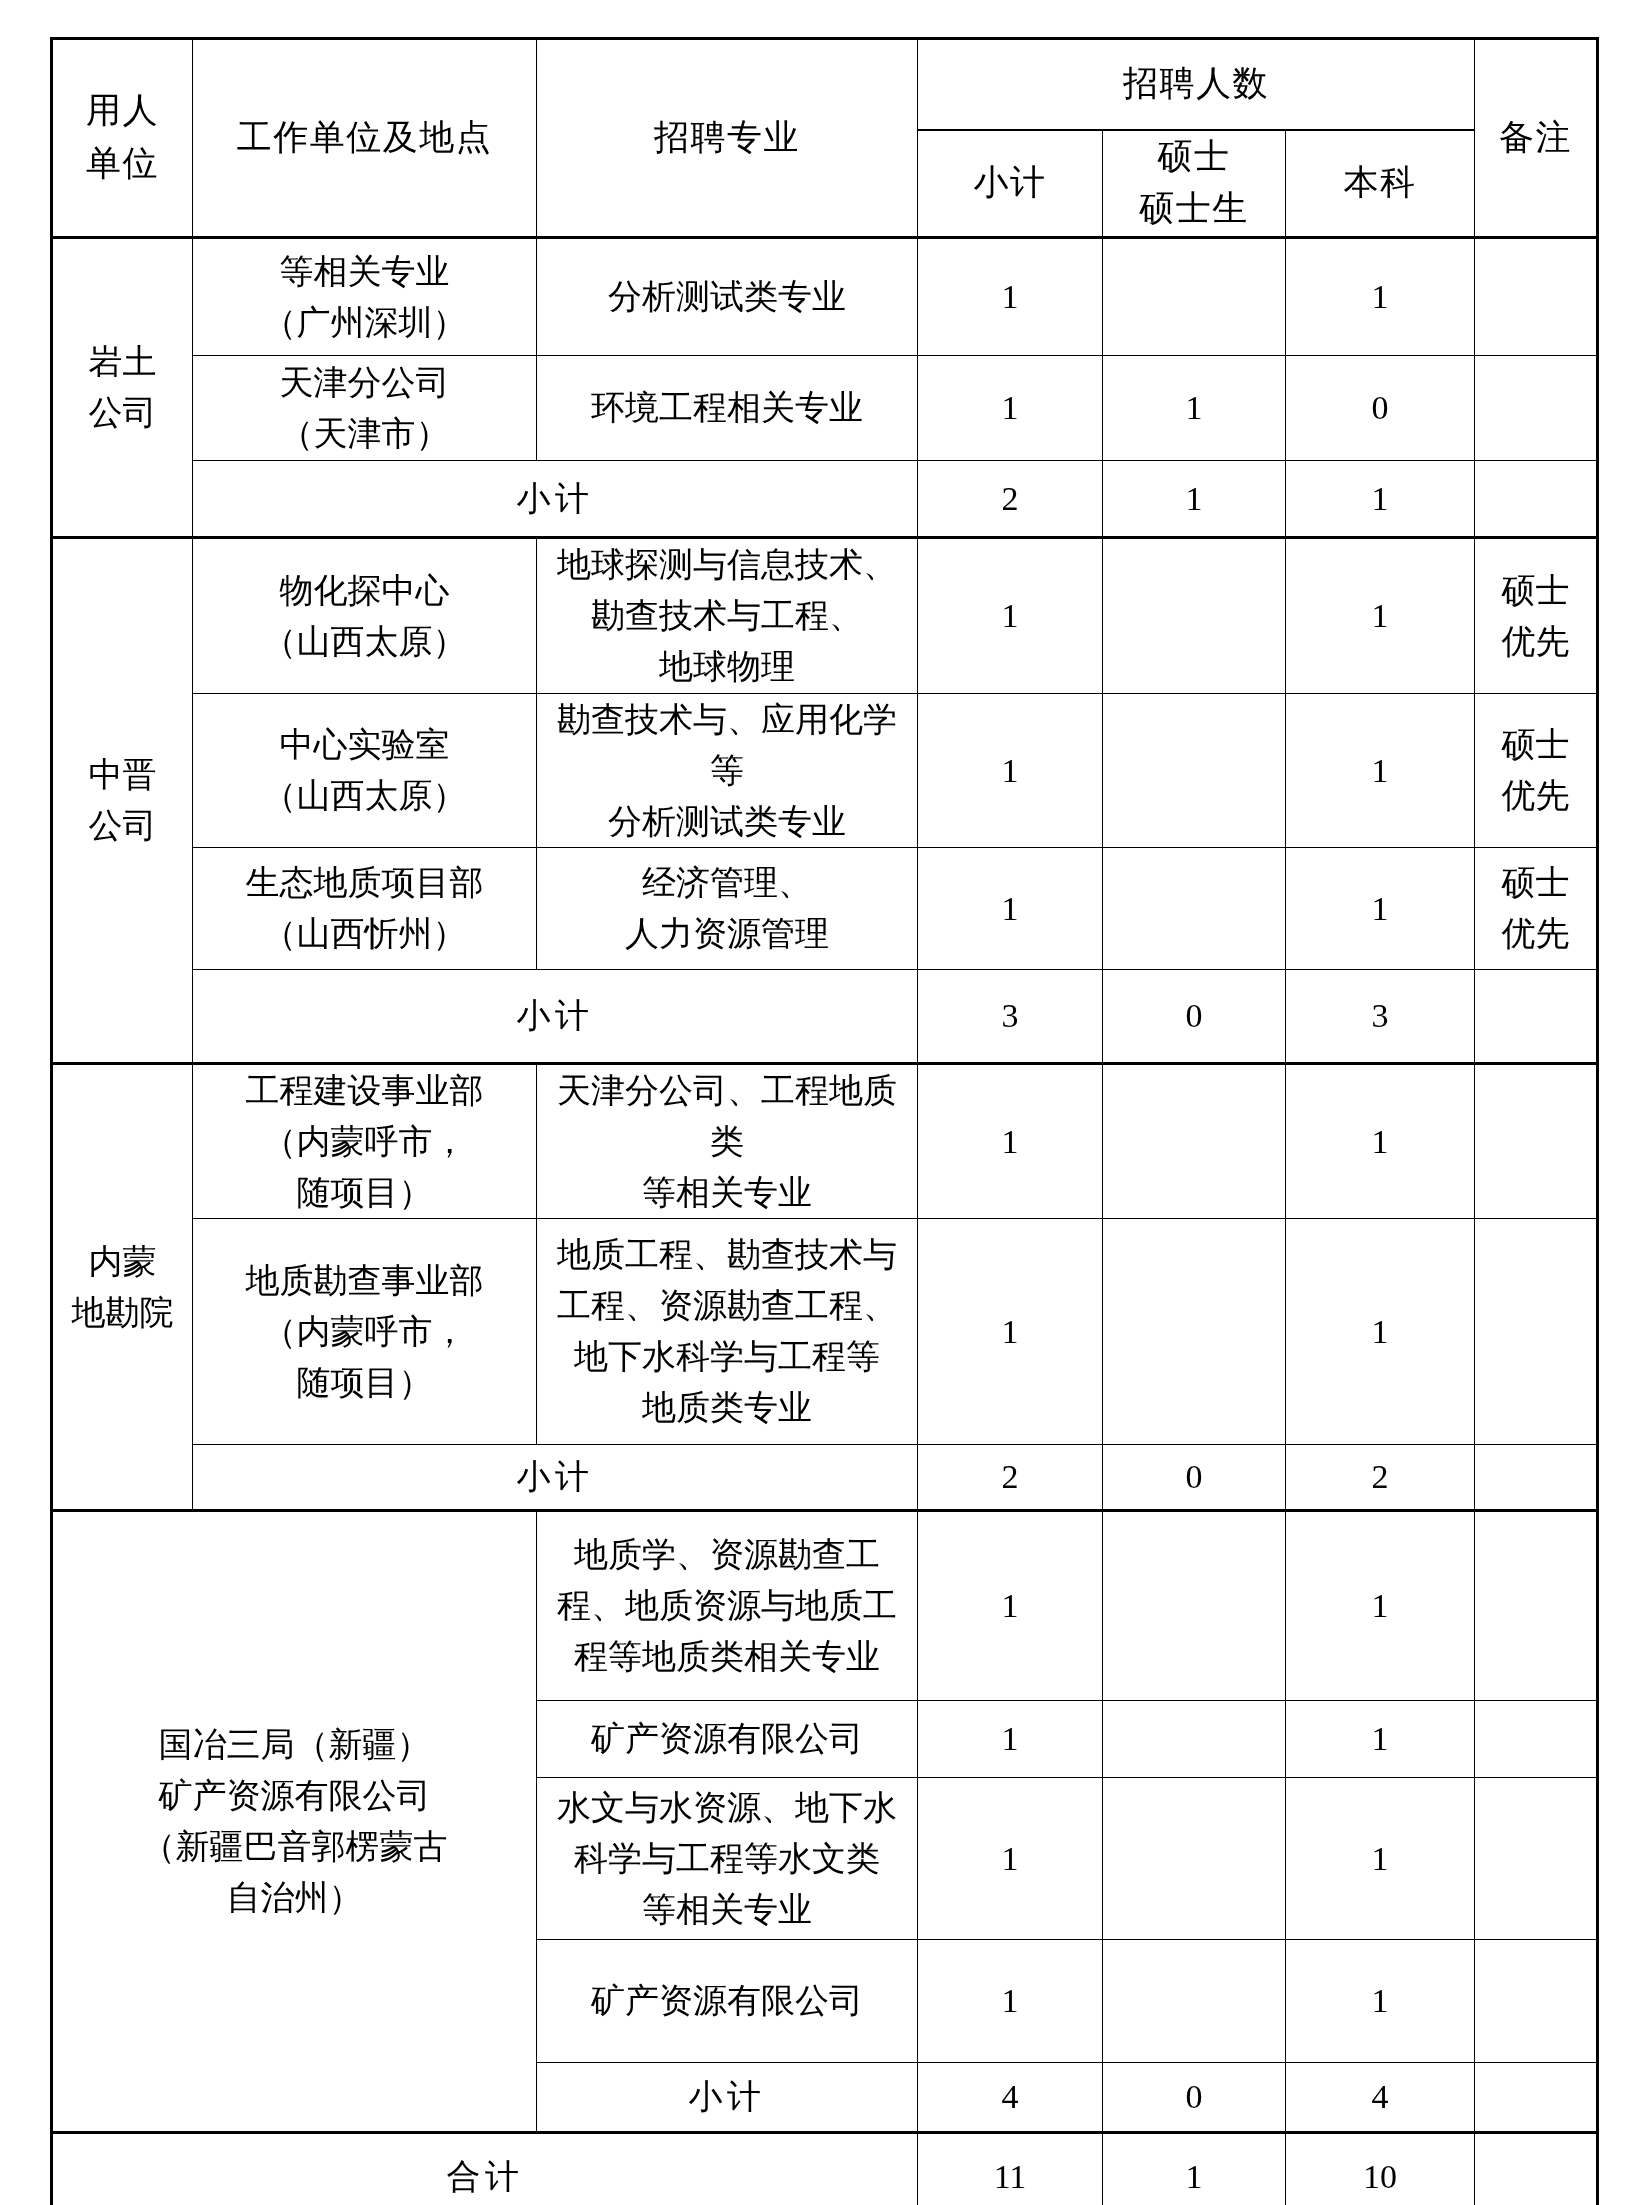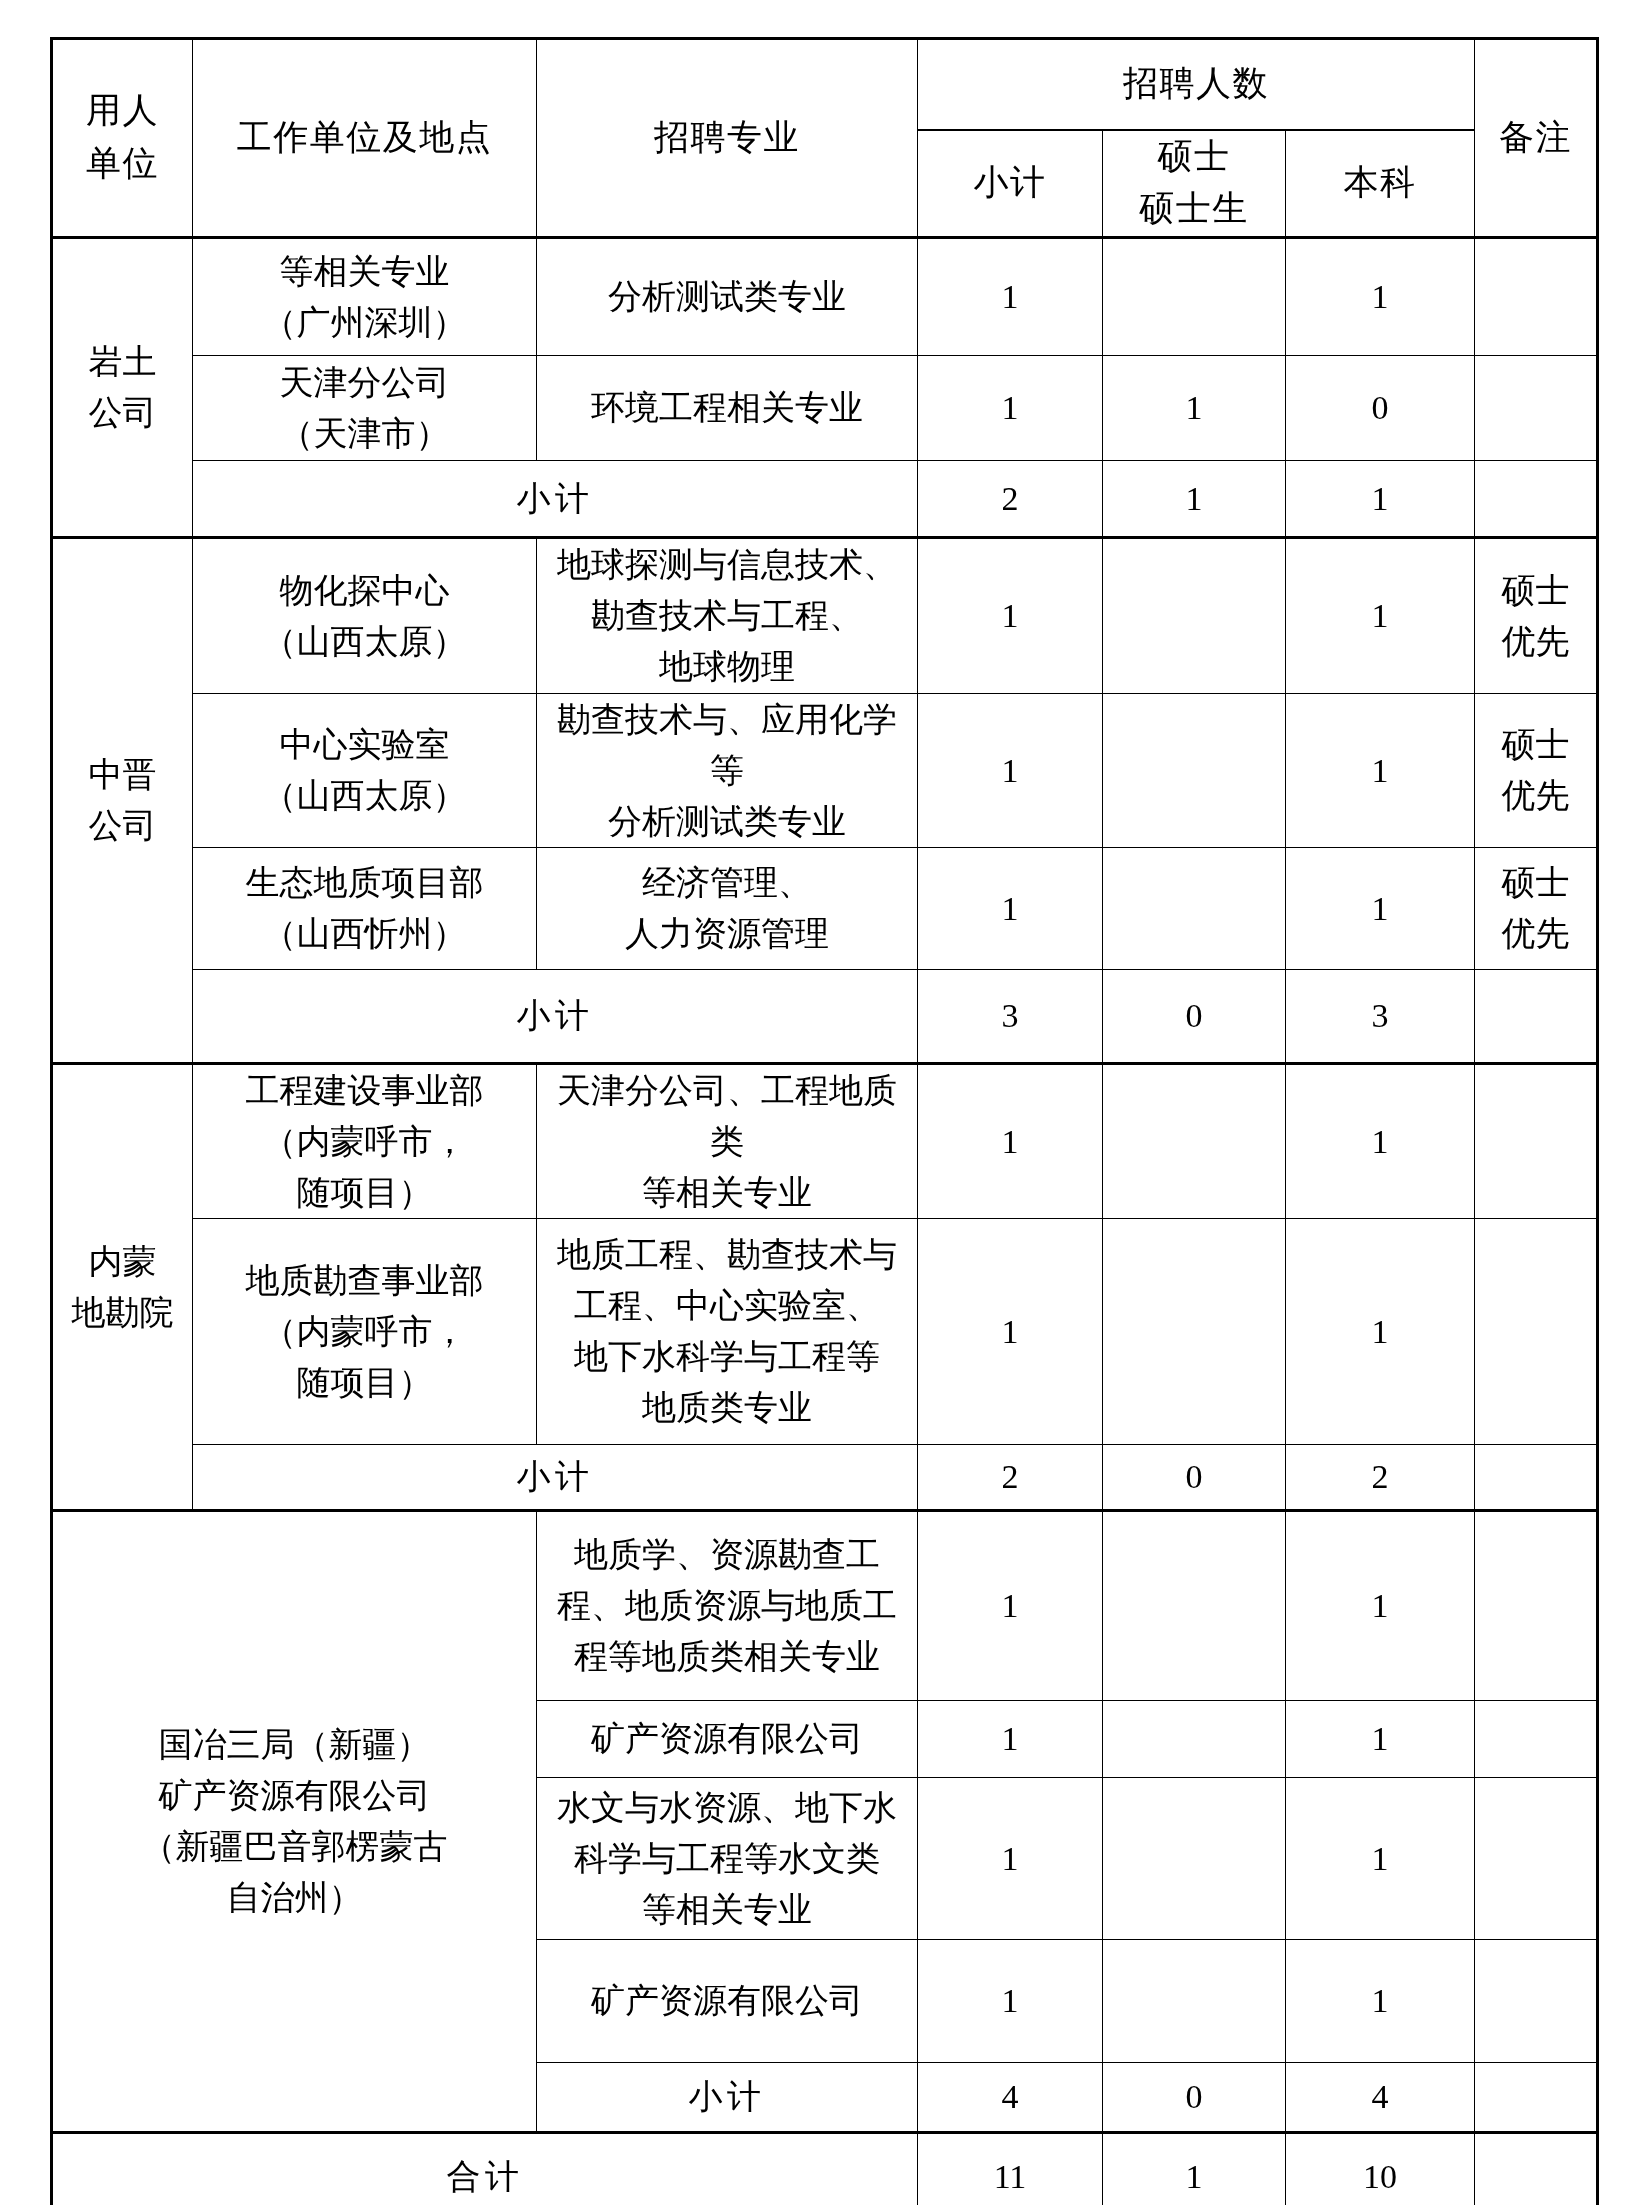--- a/index.html
+++ b/index.html
@@ -151,21 +151,21 @@
       <td class="sec num">1</td>
       <td class="sec num"></td>
       <td class="sec num">1</td>
       <td class="sec"></td>
     </tr>
     <tr style="height:226px">
       <td>地质勘查事业部
 （内蒙呼市，
 随项目）</td>
       <td>地质工程、勘查技术与
-工程、中心实验室、
+工程、资源勘查工程、
 地下水科学与工程等
 地质类专业</td>
       <td class="num">1</td>
       <td class="num"></td>
       <td class="num">1</td>
       <td></td>
     </tr>
     <tr style="height:66px">
       <td class="lbl" colspan="2">小计</td>
       <td class="num">2</td>

